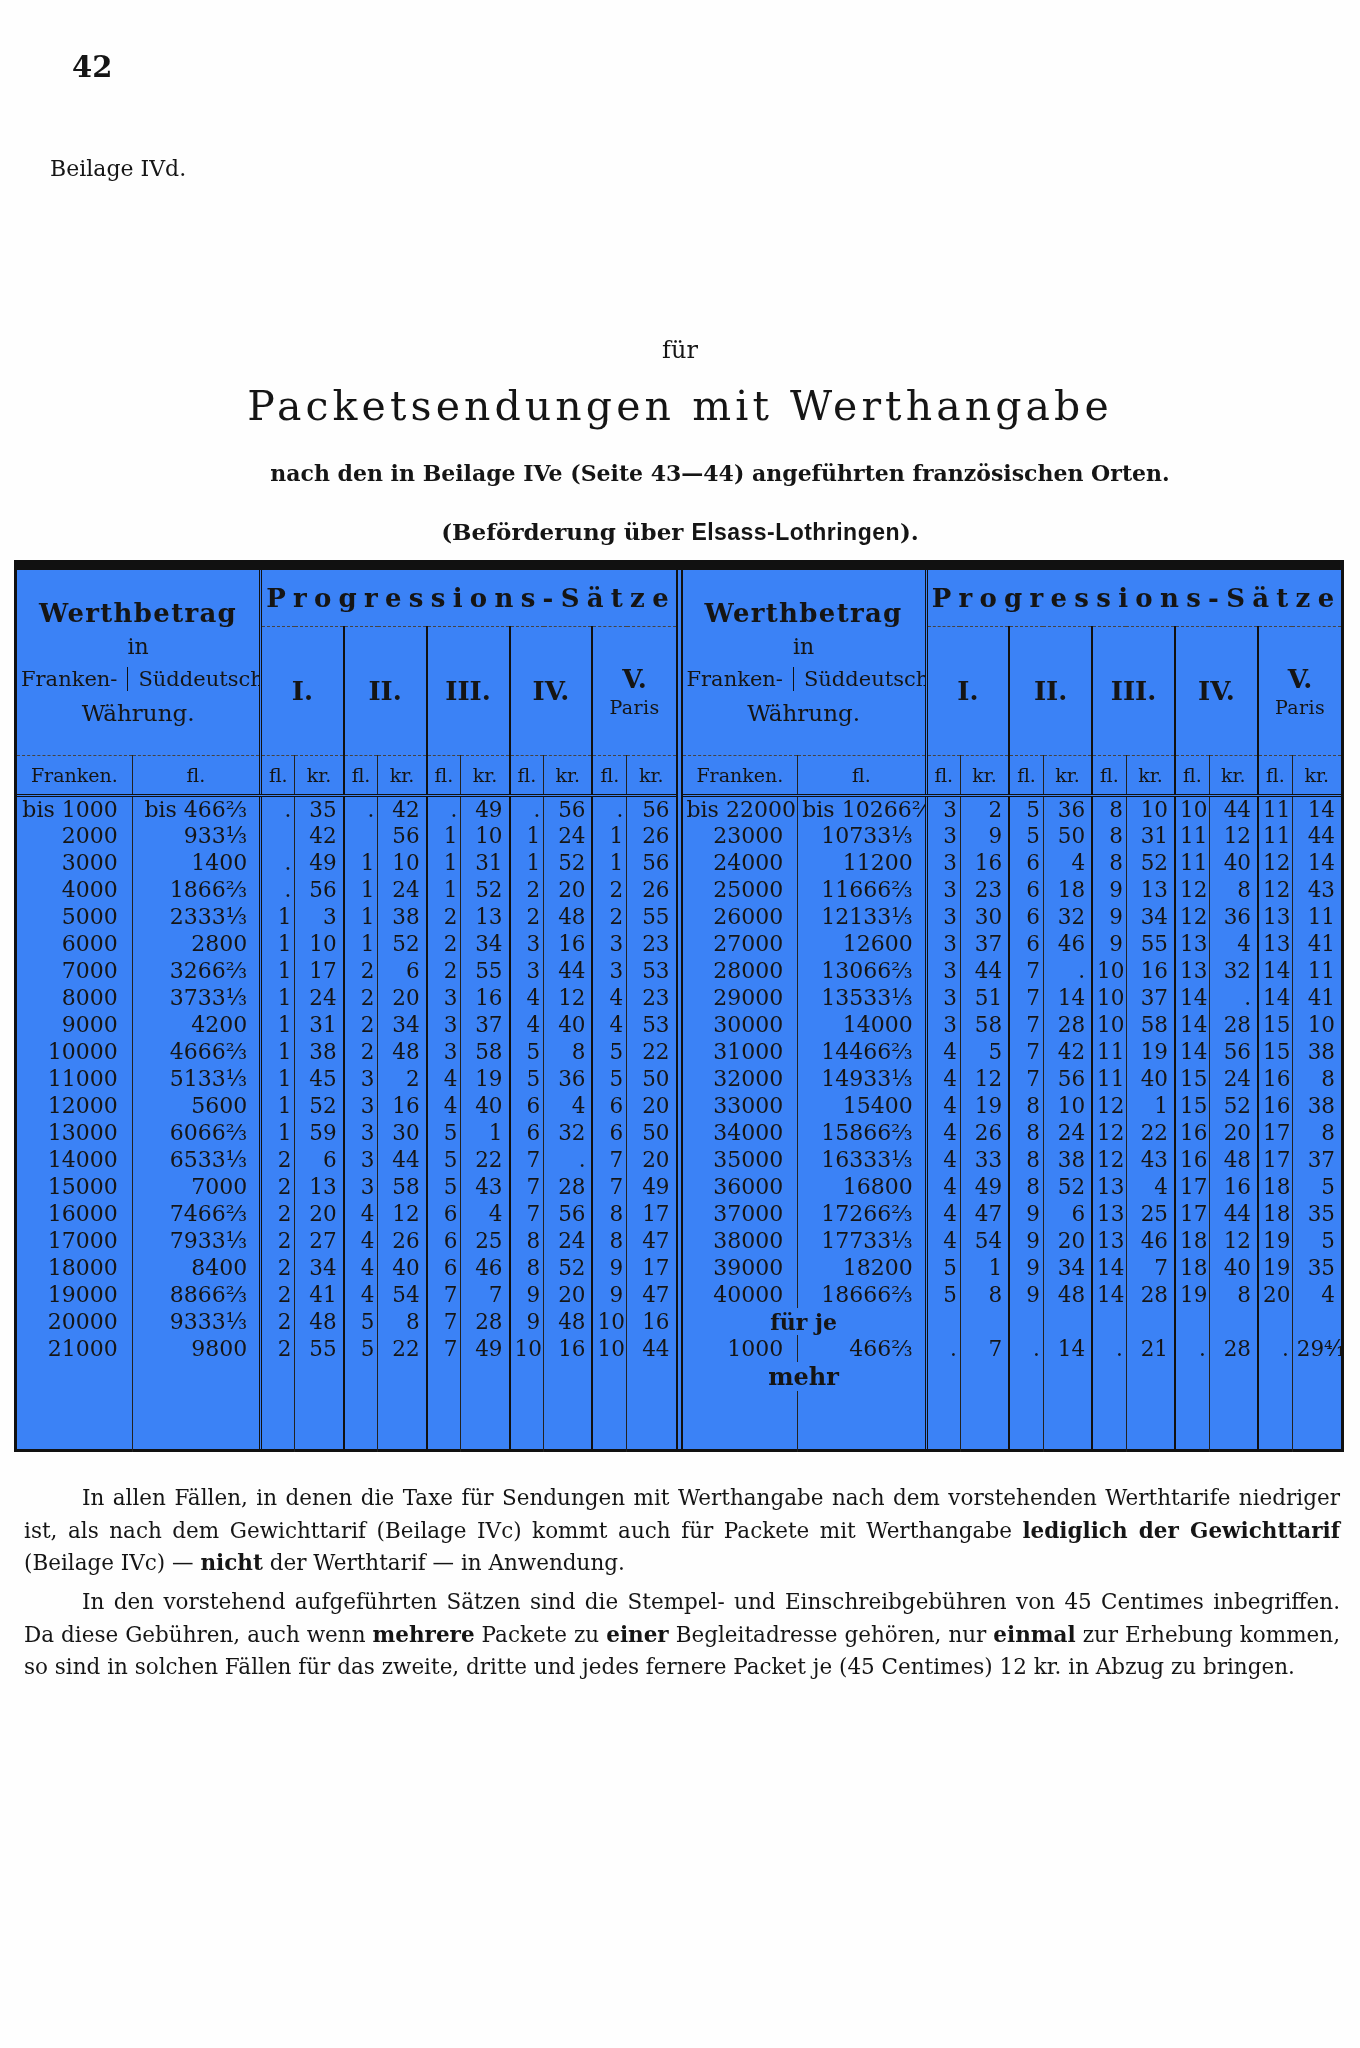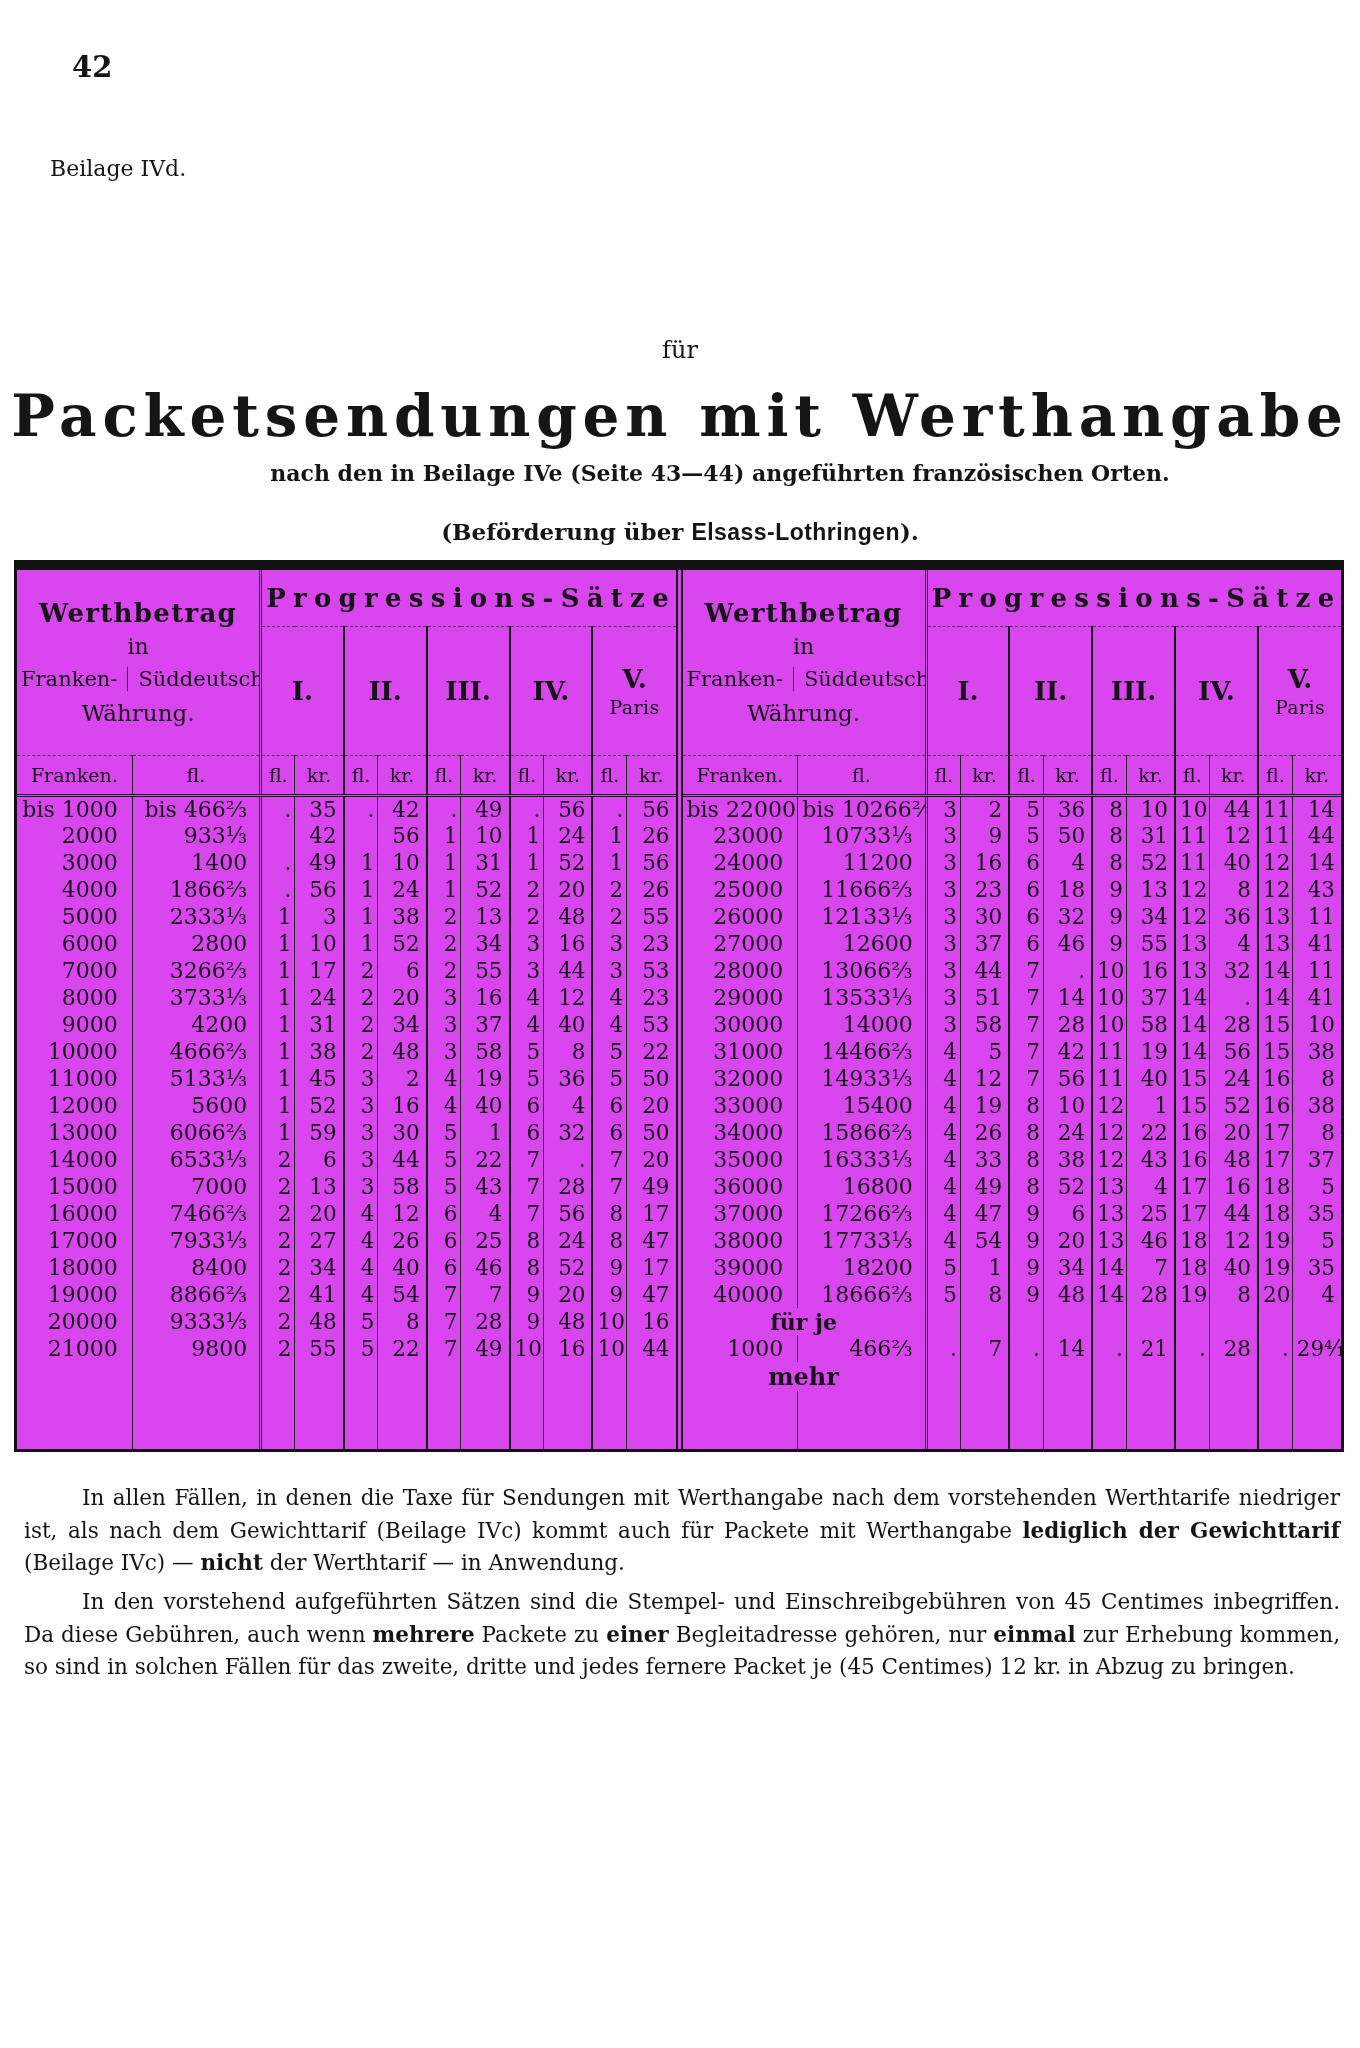--- a/index.html
+++ b/index.html
@@ -8,30 +8,30 @@
     background:#fefefe;color:#151515;
     font-family:"DejaVu Serif", serif;
   }
   
   .page-num{position:absolute;left:72px;top:50px;font-size:29px;font-weight:bold;}
   .annex{position:absolute;left:50px;top:156px;font-size:22px;}
   .title-main{position:absolute;left:0;top:178px;width:100%;text-align:center;
     font-size:86px;font-weight:bold;letter-spacing:.32em;}
   .title-fuer{position:absolute;left:0;top:336px;width:100%;text-align:center;font-size:24px;}
   .title-sub{position:absolute;left:0;top:382px;width:100%;text-align:center;
-    font-size:58px;font-weight:bold;letter-spacing:.10em;}
+    font-size:41px;font-weight:normal;letter-spacing:.10em;}
   .title-line1{position:absolute;left:0;top:460px;width:100%;text-align:center;
     font-size:22px;font-weight:600;padding-left:40px;}
   .title-route{position:absolute;left:0;top:518px;width:100%;text-align:center;font-size:23px;font-weight:600;}
   .title-route .antiqua{font-family:"Liberation Sans", sans-serif;font-weight:bold;letter-spacing:.02em;}
   
   .tbl-wrap{
     position:absolute;left:14px;top:560px;width:1330px;height:892px;
     border:3px solid #111;border-top:10px solid #111;
-    display:flex;gap:3px;box-sizing:border-box;background:#d946ef;
+    display:flex;gap:3px;box-sizing:border-box;background:#3b82f6;
   }
   .half{width:calc(50% - 1.5px);box-sizing:border-box;}
   .half.left{border-right:2px solid #111;}
   .half.right{border-left:2px solid #111;}
   table{border-collapse:collapse;width:100%;height:100%;table-layout:fixed;}
   th,td{padding:0 4px;box-sizing:border-box;overflow:hidden;white-space:nowrap;}
   
   th{font-weight:normal;vertical-align:middle;}
   th.werth{height:185px;vertical-align:middle;}
   .werth-t{font-size:26px;font-weight:bold;letter-spacing:.05em;text-align:center;}

